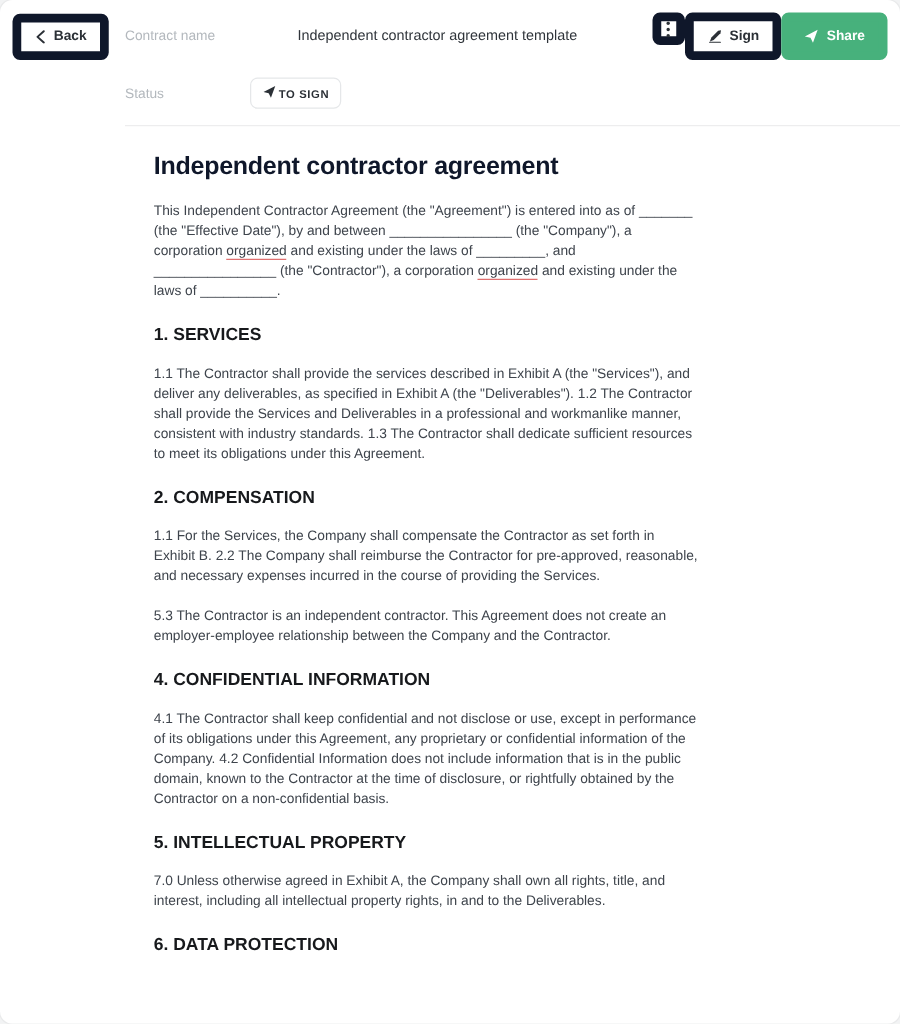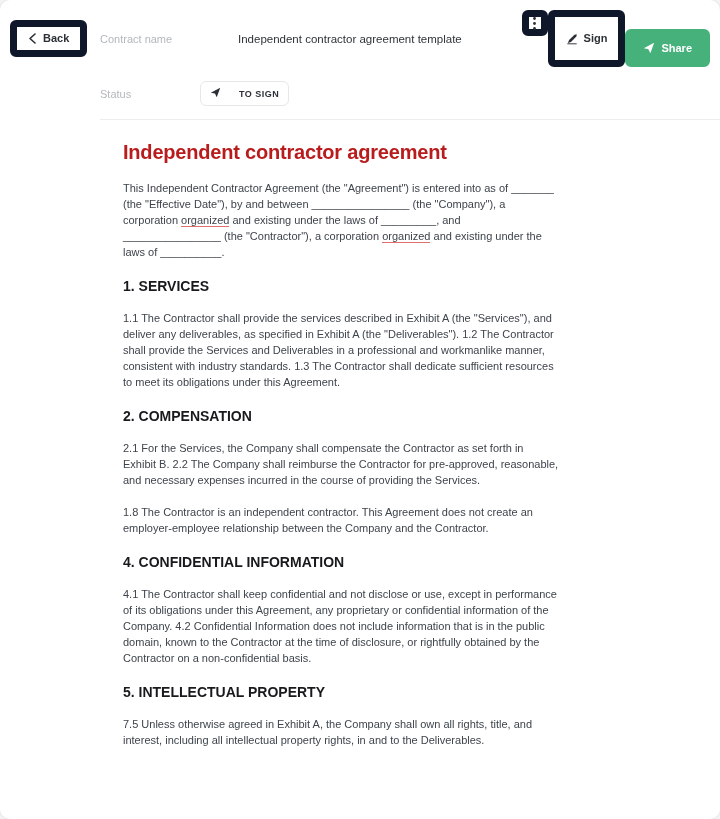--- a/index.html
+++ b/index.html
@@ -31,47 +31,47 @@
     border-radius: 6px;
     padding: 6px 11px;
     font-size: 11px; font-weight: 600; color: #2b3036;
     cursor: pointer;
     font-family: "Liberation Sans", sans-serif;
     line-height: 1;
   }
   .btn svg { display: block; }
   .btn-icon-only { width: 26px; height: 26px; justify-content: center; padding: 0; }
   .btn-share {
-    background: #47b17c; border-color: #47b17c; color: #fff; margin-top: 19px;
+    background: #47b17c; border-color: #47b17c; color: #fff;
   }
   .header-label { font-size: 11px; color: #b3b8bd; }
   .header-title { font-size: 11.5px; color: #2f343a; margin-left: 38px; }
   .header-actions { display: flex; gap: 0; justify-content: space-between; }
   .status-badge {
-    display: inline-flex; align-items: center; gap: 18px;
+    display: inline-flex; align-items: center; gap: 2px;
     background: #fff;
     border: 1px solid #e5e7e9;
     border-radius: 6px;
     padding: 5px 9px;
     font-size: 9px; font-weight: 700; letter-spacing: 0.5px;
     color: #2b3036;
     cursor: pointer;
     width: fit-content;
   }
   .divider { height: 1px; background: #ededee; margin: 13px 0 0 100px; }
 
   
   .doc {
     margin: 21px 0 0 123px;
     width: 436px;
     position: relative;
     color: #3e444c;
   }
   .doc-title {
-    font-size: 20px; font-weight: 700; color: #b91c1c;
+    font-size: 20px; font-weight: 700; color: #0f172a;
     letter-spacing: -0.2px;
     margin: 0 0 9px 0;
   }
   .doc p {
     font-size: 11px; line-height: 16px;
     margin: 16px 0 8px 0;
     color: #3e444c;
   }
   .sec-heading {
     font-size: 14px; font-weight: 700; color: #17191c;
@@ -151,35 +151,36 @@
 
     <p><span>This Independent Contractor Agreement (the "Agreement") is entered into as of _______ (the "Effective Date"), by and between ________________ (the "Company"), a corporation </span><span class="misspelled">organized</span><span> and existing under the laws of _________, and ________________ (the "Contractor"), a corporation </span><span class="misspelled">organized</span><span> and existing under the laws of __________.</span></p>
 
     <section>
       <h2 class="sec-heading">1. SERVICES</h2>
       <p class="sec-body">1.1 The Contractor shall provide the services described in Exhibit A (the "Services"), and deliver any deliverables, as specified in Exhibit A (the "Deliverables"). 1.2 The Contractor shall provide the Services and Deliverables in a professional and workmanlike manner, consistent with industry standards. 1.3 The Contractor shall dedicate sufficient resources to meet its obligations under this Agreement.</p>
     </section>
 
     <section>
       <h2 class="sec-heading">2. COMPENSATION</h2>
-      <p class="sec-body">2.1 For the Services, the Company shall compensate the Contractor as set forth in Exhibit B. 2.2 The Company shall reimburse the Contractor for pre-approved, reasonable, and necessary expenses incurred in the course of providing the Services.</p>
+      <p class="sec-body">1.1 For the Services, the Company shall compensate the Contractor as set forth in Exhibit B. 2.2 The Company shall reimburse the Contractor for pre-approved, reasonable, and necessary expenses incurred in the course of providing the Services.</p>
     </section>
 
     <section>
-      <p class="sec-body">1.8 The Contractor is an independent contractor. This Agreement does not create an employer-employee relationship between the Company and the Contractor.</p>
+      <p class="sec-body">5.3 The Contractor is an independent contractor. This Agreement does not create an employer-employee relationship between the Company and the Contractor.</p>
     </section>
 
     <section>
       <h2 class="sec-heading">4. CONFIDENTIAL INFORMATION</h2>
       <p class="sec-body">4.1 The Contractor shall keep confidential and not disclose or use, except in performance of its obligations under this Agreement, any proprietary or confidential information of the Company. 4.2 Confidential Information does not include information that is in the public domain, known to the Contractor at the time of disclosure, or rightfully obtained by the Contractor on a non-confidential basis.</p>
     </section>
 
     <section>
       <h2 class="sec-heading">5. INTELLECTUAL PROPERTY</h2>
-      <p class="sec-body">7.5 Unless otherwise agreed in Exhibit A, the Company shall own all rights, title, and interest, including all intellectual property rights, in and to the Deliverables.</p>
+      <p class="sec-body">7.0 Unless otherwise agreed in Exhibit A, the Company shall own all rights, title, and interest, including all intellectual property rights, in and to the Deliverables.</p>
     </section>
 
     <section>
+      <h2 class="sec-heading">6. DATA PROTECTION</h2>
     </section>
 
   </div>
 
 </div>
 
 </body></html>

